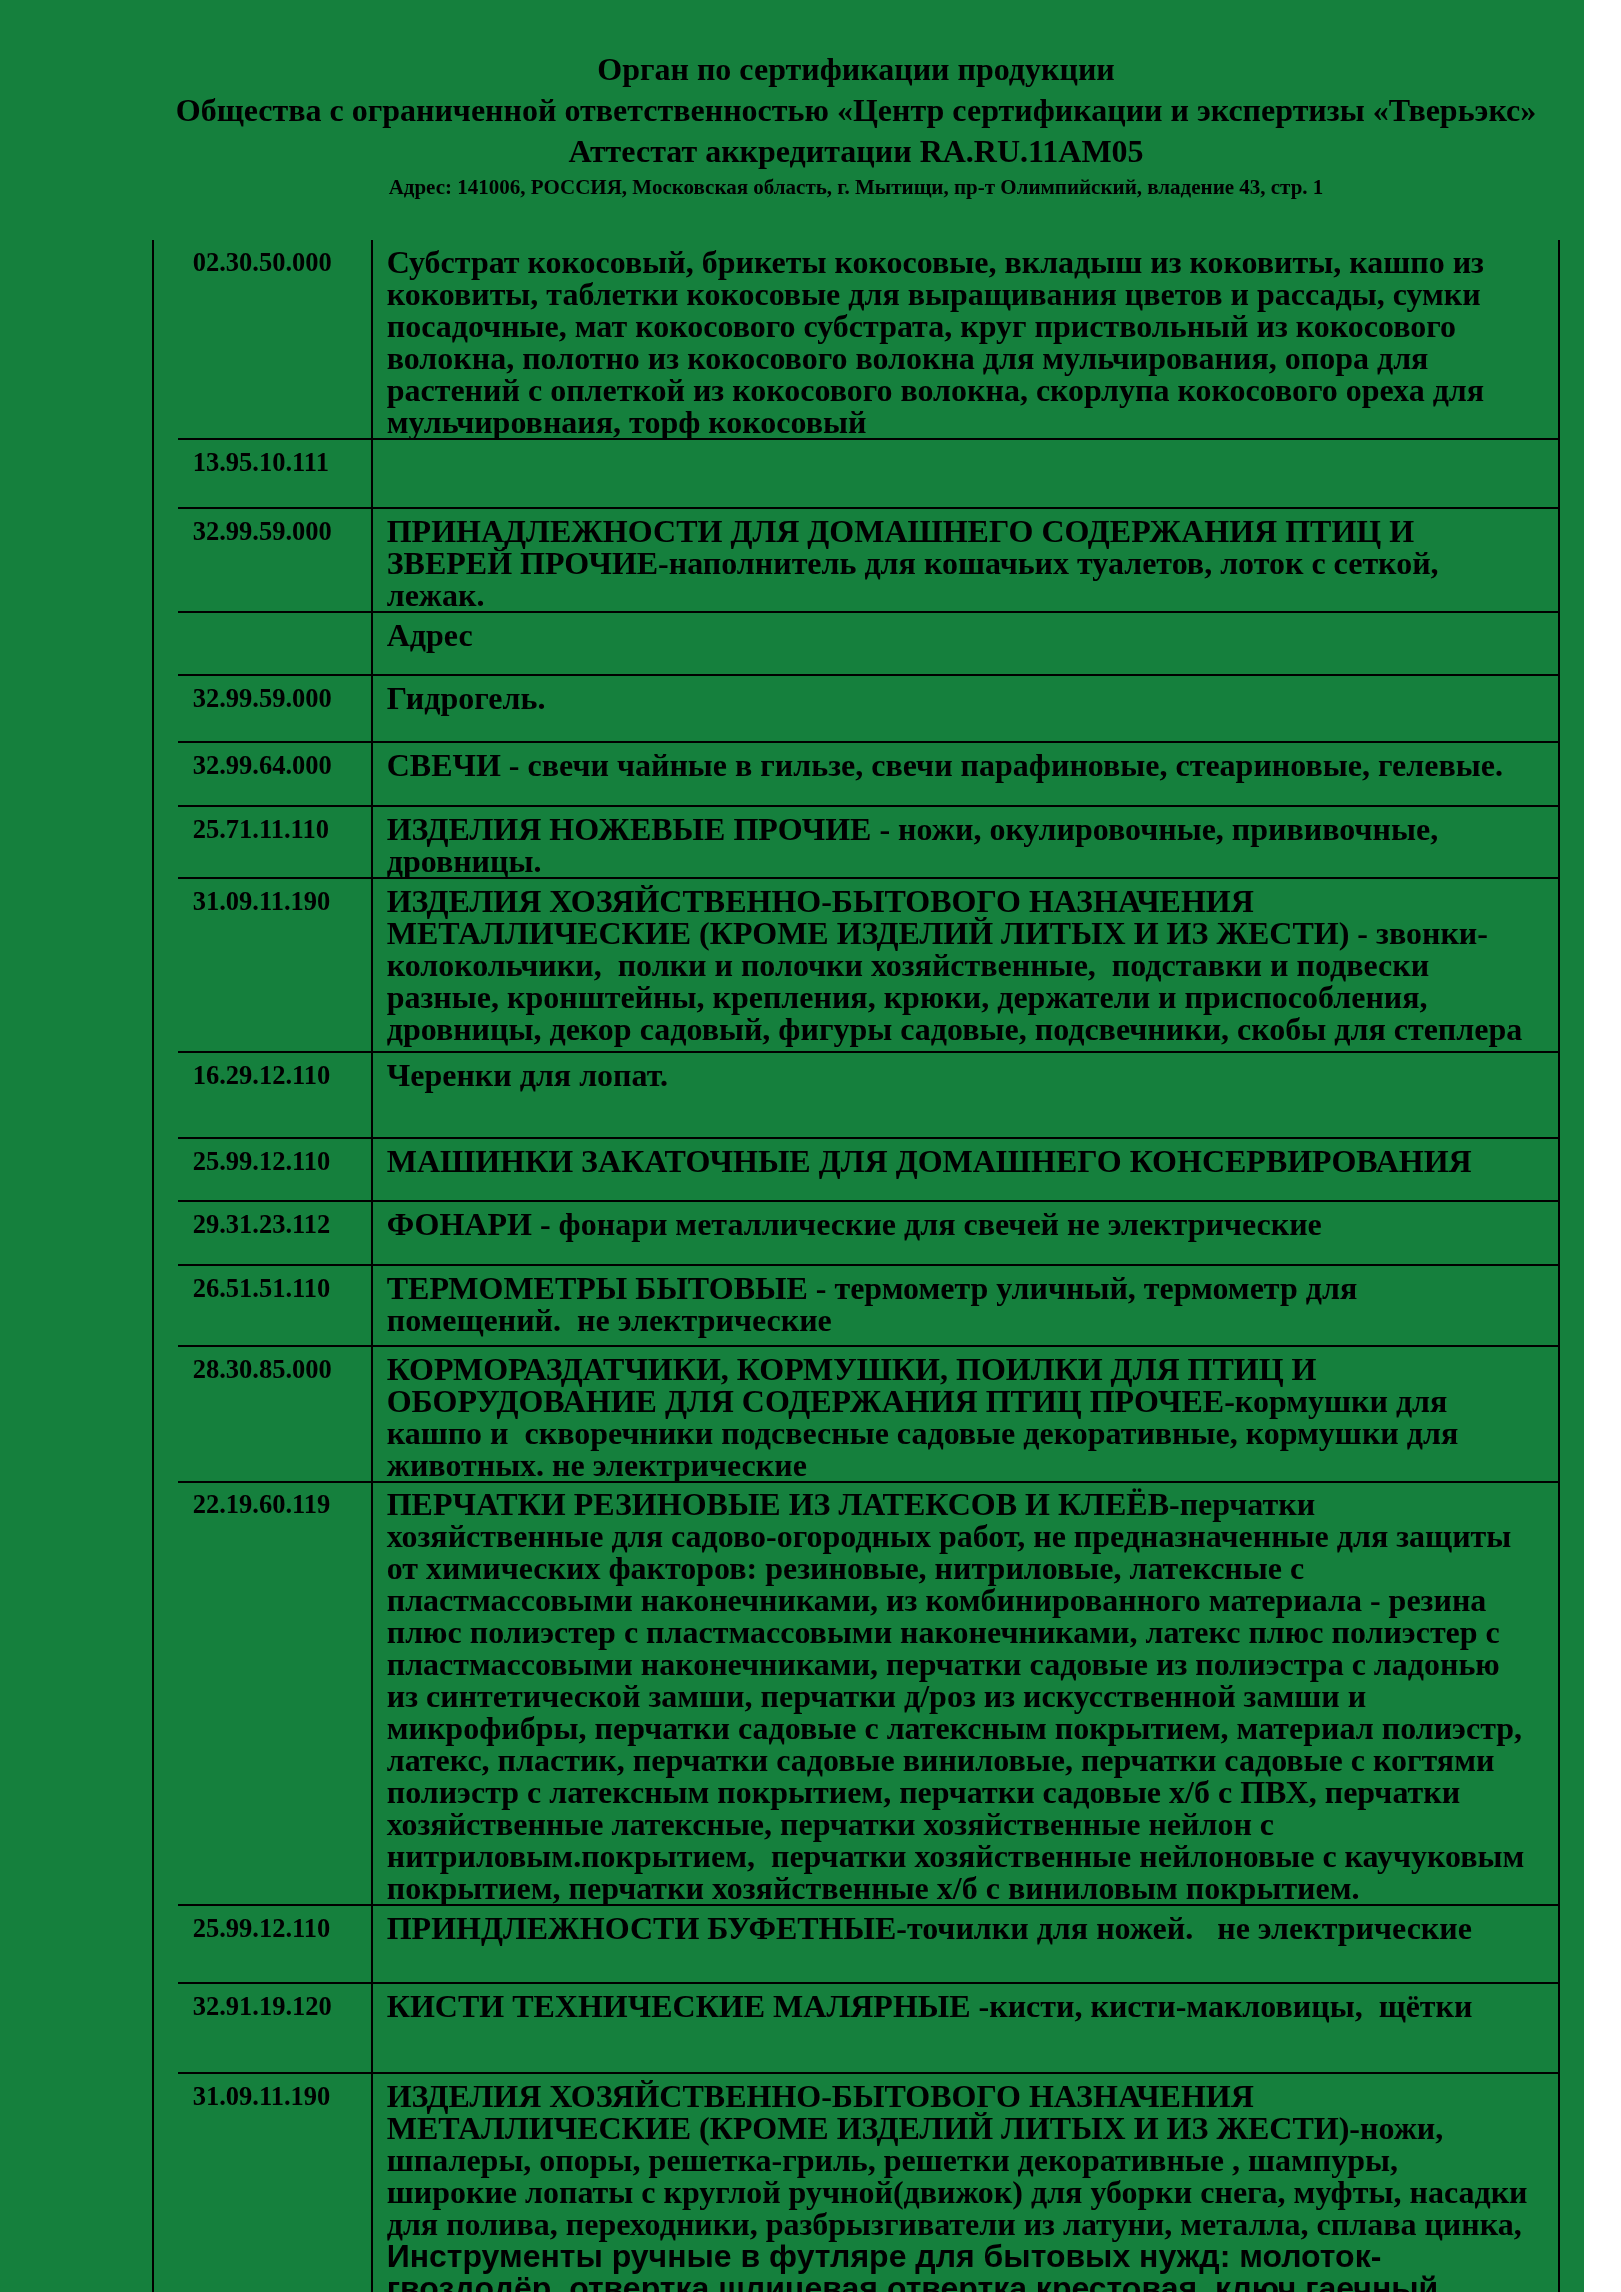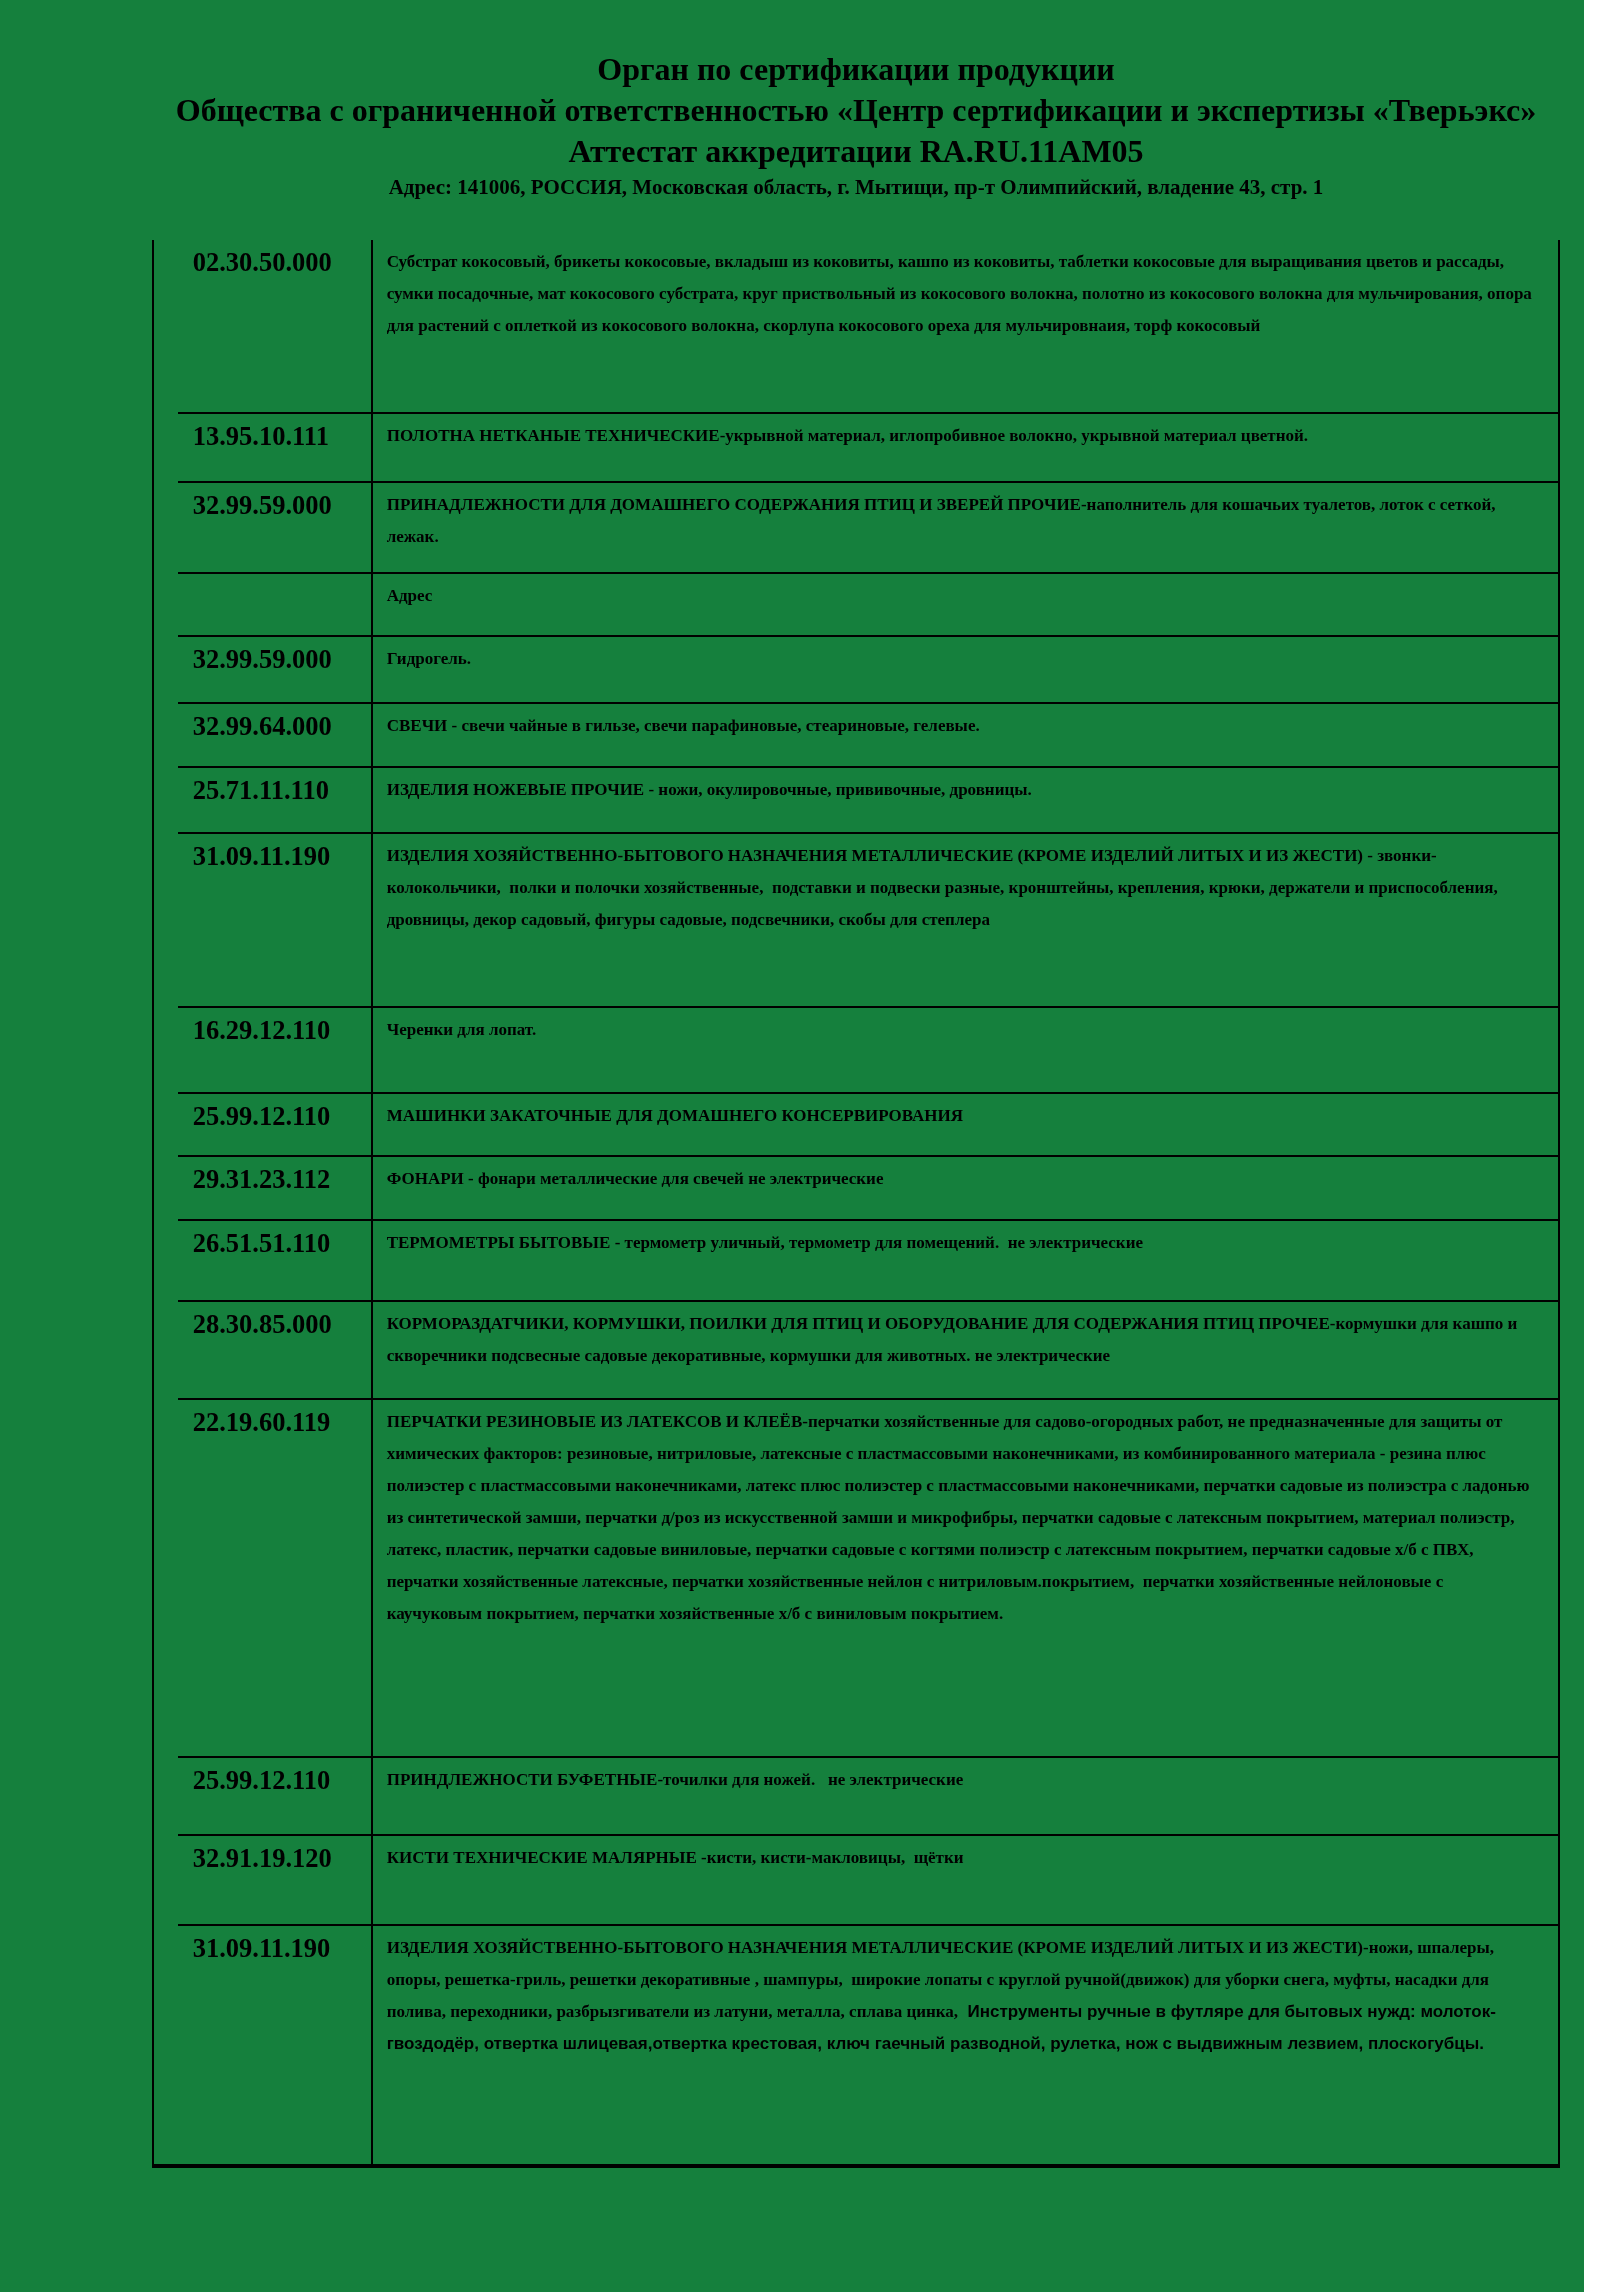--- a/index.html
+++ b/index.html
@@ -62,21 +62,21 @@
     flex: 0 0 195px;
     width: 195px;
     border-right: 2px solid #000;
     padding: 5.9px 5.9px 0 14.7px;
     font-size: 26.5px;
     line-height: 32px;
   }
   .desc {
     flex: 1 1 auto;
     padding: 5.9px 19.6px 0 13.7px;
-    font-size: 17px;
+    font-size: 32px;
     line-height: 32px;
   }
   .desc span {
     white-space: pre-wrap;
   }
   .sans {
     font-family: "Liberation Sans", "DejaVu Sans", sans-serif;
   }
 </style>
 </head>
@@ -93,21 +93,20 @@
 
   <div class="cert-table">
 
     <div class="row" style="min-height:174px">
       <div class="cell code">02.30.50.000</div>
       <div class="cell desc"><span>Субстрат кокосовый, брикеты кокосовые, вкладыш из коковиты, кашпо из коковиты, таблетки кокосовые для выращивания цветов и рассады, сумки посадочные, мат кокосового субстрата, круг приствольный из кокосового волокна, полотно из кокосового волокна для мульчирования, опора для растений с оплеткой из кокосового волокна, скорлупа кокосового ореха для мульчировнаия, торф кокосовый</span><span class="sans"></span></div>
     </div>
 
     <div class="row" style="min-height:69px">
       <div class="cell code">13.95.10.111</div>
-      <div class="cell desc"><span>ПОЛОТНА НЕТКАНЫЕ ТЕХНИЧЕСКИЕ-укрывной материал, иглопробивное волокно, укрывной материал цветной.</span><span class="sans"></span></div>
     </div>
 
     <div class="row" style="min-height:91px">
       <div class="cell code">32.99.59.000</div>
       <div class="cell desc"><span>ПРИНАДЛЕЖНОСТИ ДЛЯ ДОМАШНЕГО СОДЕРЖАНИЯ ПТИЦ И ЗВЕРЕЙ ПРОЧИЕ-наполнитель для кошачьих туалетов, лоток с сеткой, лежак.</span><span class="sans"></span></div>
     </div>
 
     <div class="row" style="min-height:63px">
       <div class="cell code"></div>
       <div class="cell desc"><span>Адрес</span><span class="sans"></span></div>

